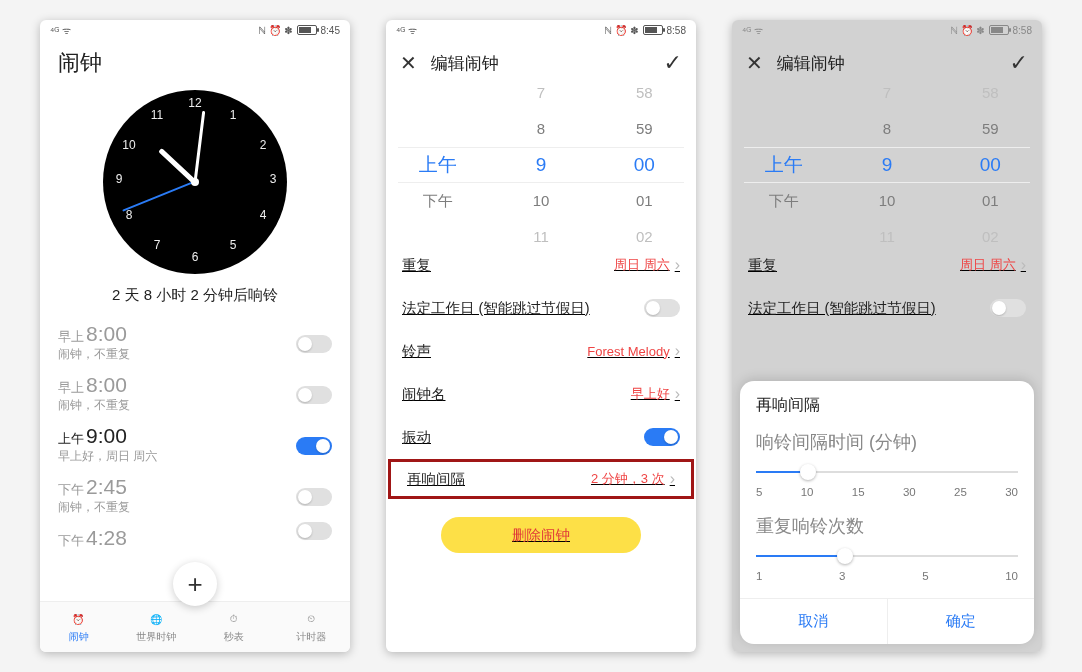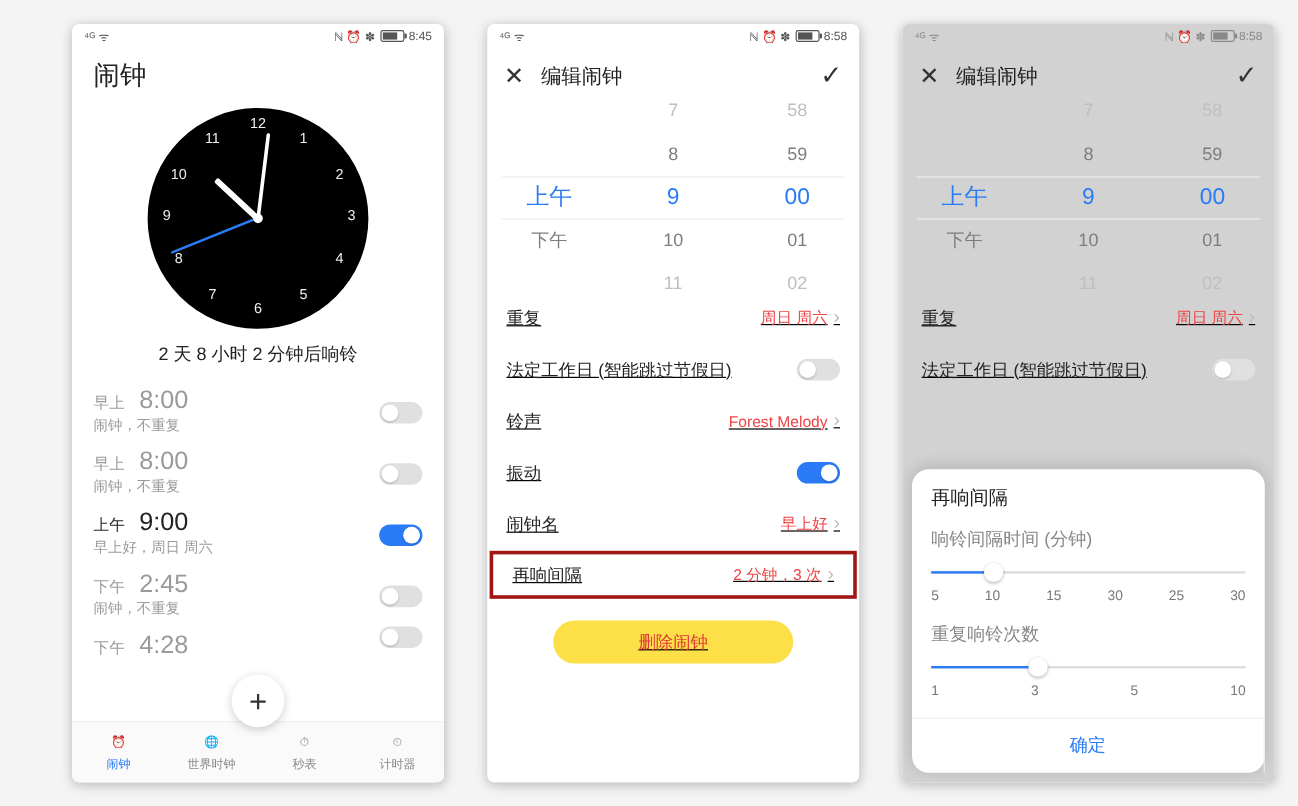--- a/index.html
+++ b/index.html
@@ -1,35 +1,35 @@
 <!DOCTYPE html>
 <html><head>
 <meta charset="utf-8">
 <style>
 html,body{margin:0;padding:0;background:#f4f4f4;font-family:-apple-system,BlinkMacSystemFont,"Segoe UI","Helvetica Neue",Arial,"PingFang SC","Microsoft YaHei",sans-serif;}
-.stage{display:flex;gap:36px;justify-content:flex-end;padding:20px;}
+.stage{display:flex;gap:36px;justify-content:center;padding:20px;}
 .phone{width:310px;height:632px;background:#fff;border-radius:6px;box-shadow:0 2px 10px rgba(0,0,0,.25);overflow:hidden;position:relative;display:flex;flex-direction:column;}
 .statusbar{height:20px;display:flex;justify-content:space-between;align-items:center;padding:0 10px;font-size:10px;color:#555;}
 .statusbar.dim{color:#888;}
 .sb-left,.sb-right{display:flex;align-items:center;gap:4px;}
 .battery{display:inline-block;width:18px;height:8px;border:1px solid currentColor;border-radius:2px;position:relative;}
 .battery::after{content:"";position:absolute;right:-3px;top:2px;width:2px;height:4px;background:currentColor;border-radius:1px;}
 .battery > span{position:absolute;left:1px;top:1px;bottom:1px;width:70%;background:currentColor;}
 .p1-title{font-size:22px;font-weight:500;color:#222;padding:8px 18px 4px;}
 .clockface{width:184px;height:184px;border-radius:50%;background:#000;margin:8px auto 12px;position:relative;}
 .clockface .num{position:absolute;width:20px;text-align:center;color:#eee;font-size:12px;}
 .hand{position:absolute;left:50%;top:50%;transform-origin:0 50%;border-radius:2px;}
 .hand.hour{width:48px;height:5px;background:#fff;transform:rotate(-137deg);margin-top:-2.5px;}
 .hand.min{width:72px;height:3px;background:#fff;transform:rotate(-83deg);margin-top:-1.5px;}
 .hand.sec{width:78px;height:1.5px;background:#2a7bf5;transform:rotate(158deg);margin-top:-0.75px;}
 .hub{position:absolute;left:50%;top:50%;width:8px;height:8px;margin-left:-4px;margin-top:-4px;background:#fff;border-radius:50%;}
 .countdown{text-align:center;font-size:15px;color:#222;padding-bottom:10px;}
 .alarm-list{flex:1;overflow:hidden;}
 .alarm-row{padding:6px 18px 3px;border-top:1px solid transparent;}
-.alarm-top{display:flex;align-items:baseline;gap:12px;}
+.alarm-top{display:flex;align-items:baseline;gap:2px;}
 .alarm-prefix{font-size:13px;color:#222;}
 .alarm-time{font-size:21px;color:#222;}
 .alarm-row.off .alarm-prefix,.alarm-row.off .alarm-time{color:#9a9a9a;}
 .alarm-sub{font-size:12px;color:#9a9a9a;margin-top:0px;}
 .switch{position:absolute;right:18px;width:36px;height:18px;border-radius:9px;background:#e0e0e0;margin-top:-28px;}
 .switch.on{background:#2a7bf5;}
 .switch::after{content:"";position:absolute;width:14px;height:14px;border-radius:50%;background:#fff;top:2px;left:2px;box-shadow:0 1px 2px rgba(0,0,0,.2);}
 .switch.on::after{left:20px;}
 .fab{position:absolute;bottom:46px;left:50%;margin-left:-22px;width:44px;height:44px;border-radius:50%;background:#fff;box-shadow:0 2px 8px rgba(0,0,0,.2);display:flex;align-items:center;justify-content:center;font-size:26px;color:#333;}
 .bottomtabs{height:50px;border-top:1px solid #eee;display:flex;background:#fafafa;}
@@ -60,21 +60,21 @@
 .srow .sw.on{background:#2a7bf5;}
 .srow .sw::after{content:"";position:absolute;width:14px;height:14px;border-radius:50%;background:#fff;top:2px;left:2px;box-shadow:0 1px 2px rgba(0,0,0,.2);}
 .srow .sw.on::after{left:20px;}
 .highlight{border:3px solid #a01616;margin:0 2px;height:40px;box-sizing:border-box;}
 .delete-btn{margin:18px auto 10px;width:200px;height:36px;border-radius:18px;background:#fde047;color:#e03838;font-size:14.5px;display:flex;align-items:center;justify-content:center;}
 
 
 .dim-layer{position:absolute;inset:0;background:rgba(130,130,130,.36);}
 .sheet{position:absolute;left:8px;right:8px;bottom:8px;background:#fff;border-radius:14px;padding:14px 16px 0;box-shadow:0 -2px 12px rgba(0,0,0,.15);}
 .sheet h3{margin:0 0 14px;font-size:16px;font-weight:500;color:#222;}
-.sheet .lbl{font-size:15px;color:#888;margin-bottom:8px;}
+.sheet .lbl{font-size:18px;color:#888;margin-bottom:8px;}
 .slider{position:relative;height:20px;margin-bottom:4px;}
 .slider .track{position:absolute;left:0;right:0;top:9px;height:2px;background:#ddd;}
 .slider .fill{position:absolute;left:0;top:9px;height:2px;background:#2a7bf5;}
 .slider .thumb{position:absolute;top:2px;width:16px;height:16px;border-radius:50%;background:#fff;box-shadow:0 1px 3px rgba(0,0,0,.3);margin-left:-8px;}
 .slider-labels{display:flex;justify-content:space-between;font-size:11.5px;color:#777;margin-bottom:16px;}
 .sheet-actions{display:flex;border-top:1px solid #eee;margin:6px -16px 0;}
 .sheet-actions div{flex:1;text-align:center;padding:13px 0;font-size:15px;color:#2a7bf5;}
 .sheet-actions div:first-child{border-right:1px solid #eee;}
 </style>
 </head>
@@ -233,26 +233,26 @@
         </div>
     <div class="srow">
           <span>法定工作日 (智能跳过节假日)</span>
           <div class="sw"></div>
         </div>
     <div class="srow">
           <span>铃声</span>
           <span class="val has-chev">Forest Melody</span>
         </div>
     <div class="srow">
+          <span>闹钟名</span>
+          <span class="val has-chev">早上好</span>
+        </div>
+    <div class="srow">
           <span>振动</span>
           <div class="sw on"></div>
-        </div>
-    <div class="srow">
-          <span>闹钟名</span>
-          <span class="val has-chev">早上好</span>
         </div>
     <div class="srow highlight">
           <span>再响间隔</span>
           <span class="val has-chev">2 分钟，3 次</span>
         </div>
     <div class="delete-btn">删除闹钟</div>
   </div>
 </div>
 
 <div class="phone">
@@ -338,18 +338,19 @@
           <div class="fill" style="width:34%"></div>
           <div class="thumb" style="left:34%"></div>
     </div>
     <div class="slider-labels">
       <span>1</span>
           <span>3</span>
           <span>5</span>
           <span>10</span>
     </div>
     <div class="sheet-actions">
+      <div>取消</div>
       <div>确定</div>
     </div>
   </div>
 </div>
 
 </div>
 
 </body></html>

